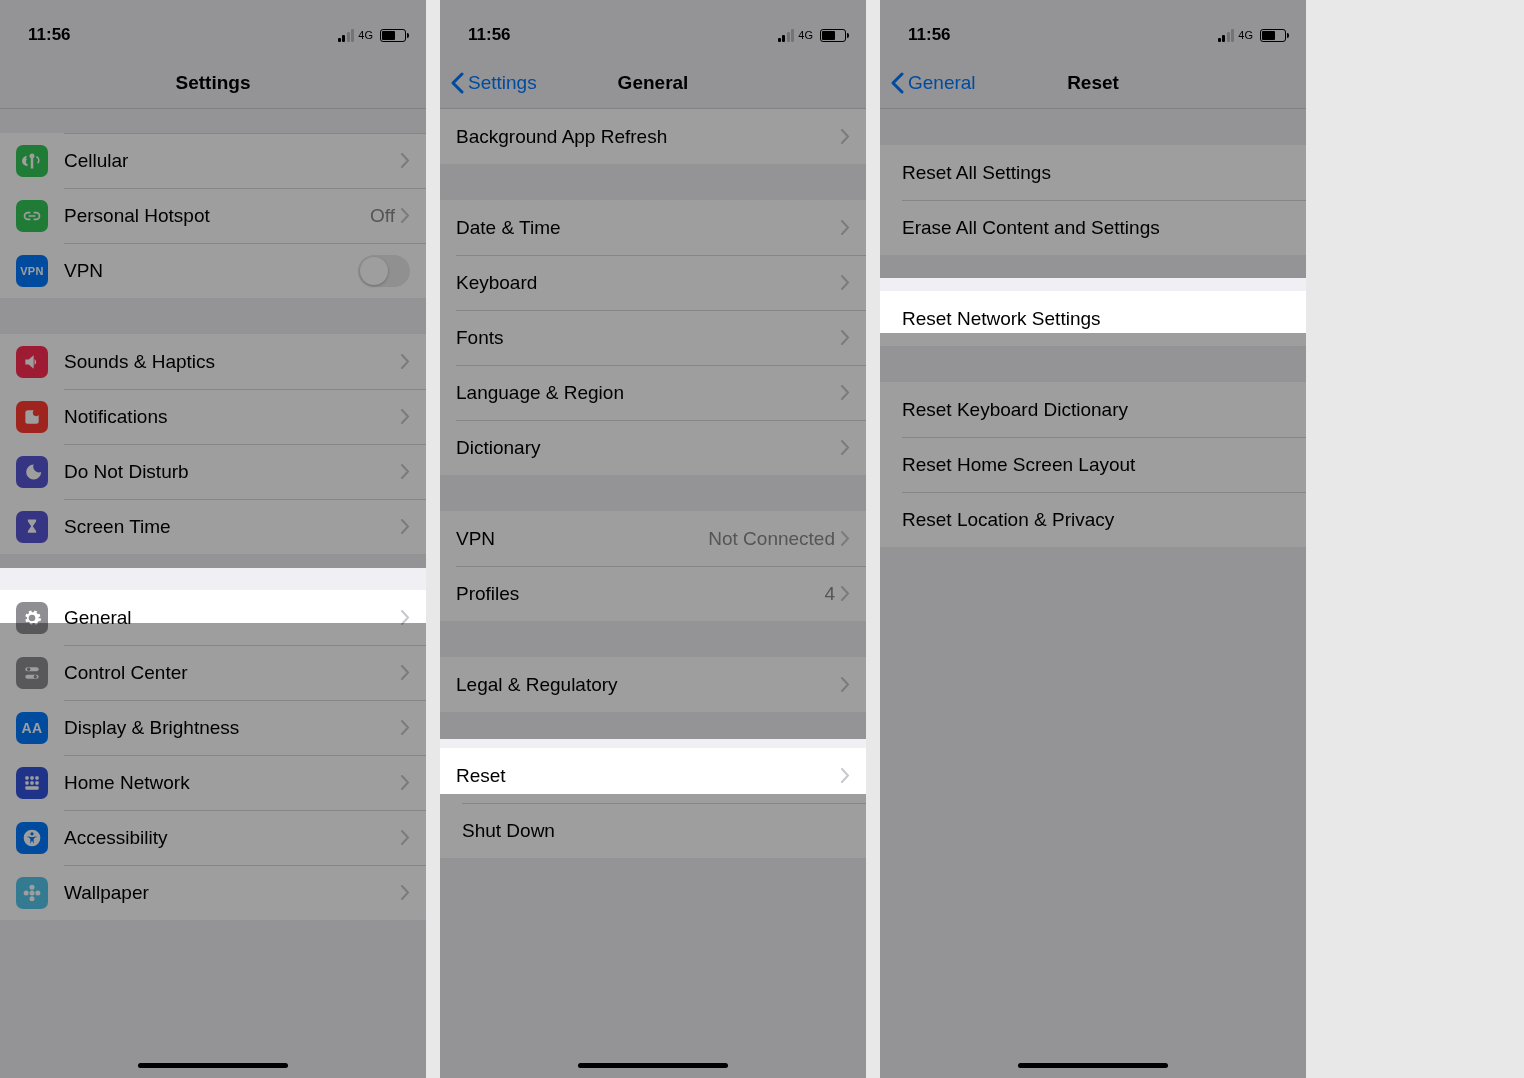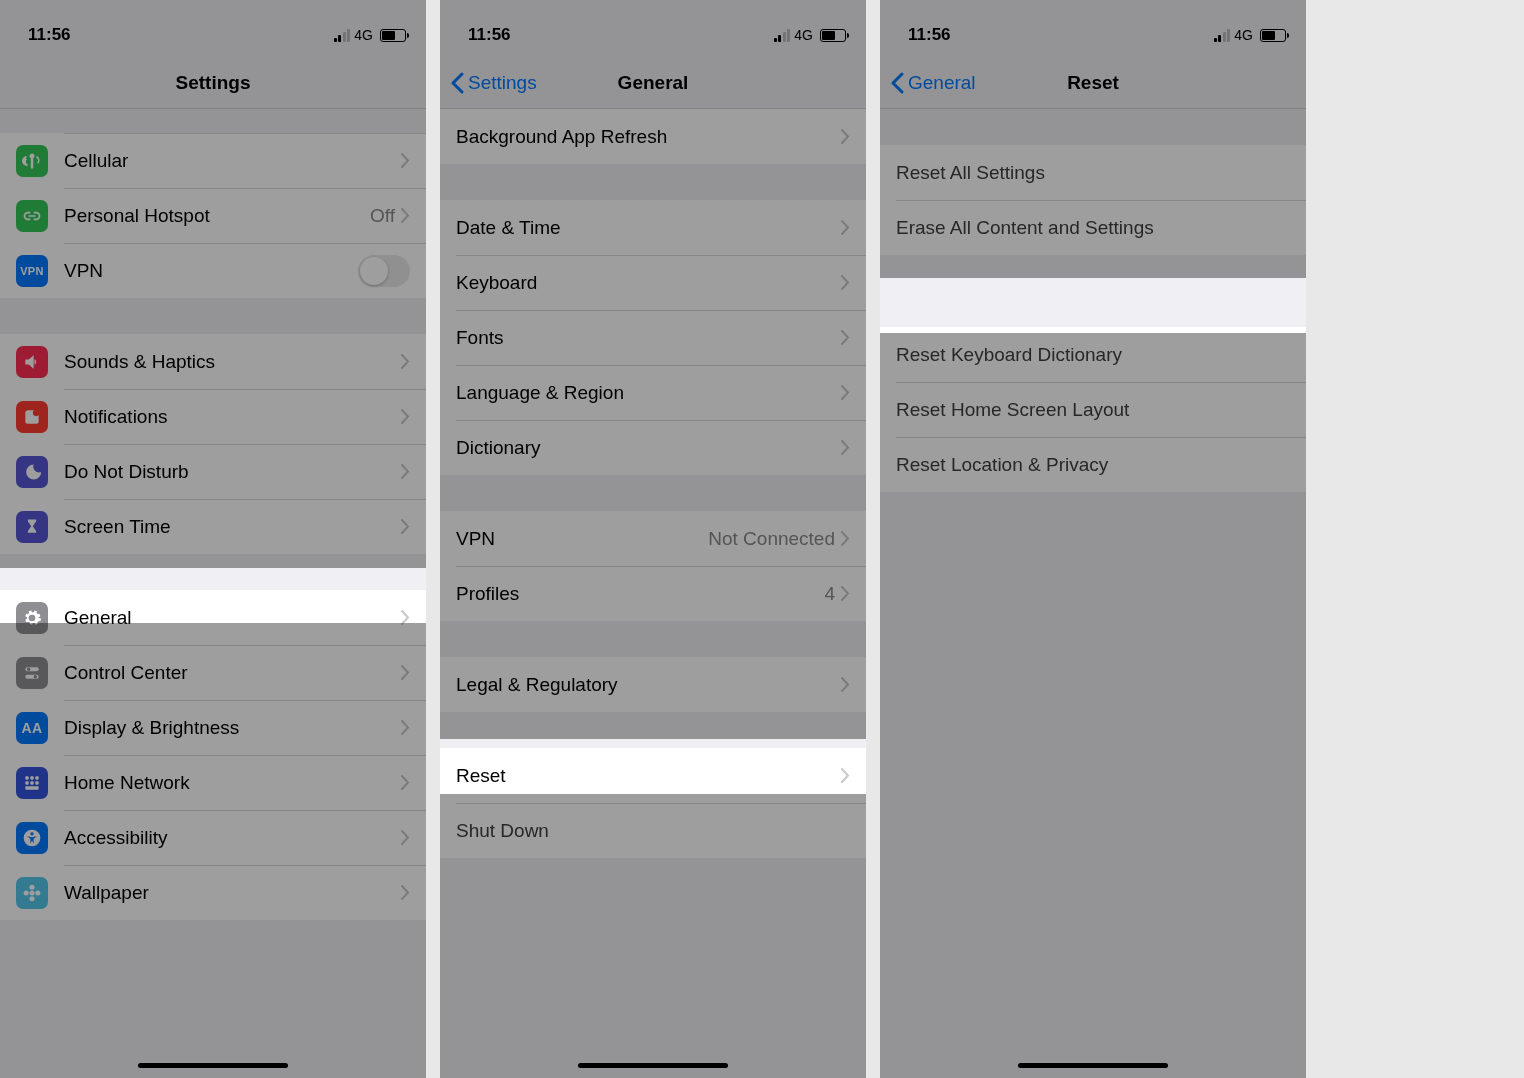--- a/index.html
+++ b/index.html
@@ -36,21 +36,21 @@
     height: 44px;
     display: flex;
     align-items: center;
     justify-content: space-between;
     padding: 0 20px 0 28px;
     font-size: 17px;
     font-weight: 600;
     color: #000;
     margin-top: 13px;
   }
-  .status-right { display: flex; align-items: center; gap: 4px; font-size: 14px; font-weight: 500; }
+  .status-right { display: flex; align-items: center; gap: 4px; font-size: 11px; font-weight: 500; }
   .signal { display: inline-flex; align-items: flex-end; gap: 1.5px; }
   .signal i { width: 3px; background: #000; border-radius: 1px; }
   .signal i.dim-bar { background: #bbb; }
   .signal i:nth-child(1){height:4px;} .signal i:nth-child(2){height:7px;}
   .signal i:nth-child(3){height:10px;} .signal i:nth-child(4){height:13px;}
   .battery {
     width: 26px; height: 13px;
     border: 1px solid #000; border-radius: 3px;
     position: relative; margin-left: 3px;
   }
@@ -101,21 +101,21 @@
     width: 32px; height: 32px; border-radius: 7px;
     margin-right: 16px; flex-shrink: 0;
     display:flex; align-items:center; justify-content:center;
   }
   .icon-box svg { width: 20px; height: 20px; fill:#fff; }
   .icon-box .txt { color:#fff; font-size:11px; font-weight:700; letter-spacing:0.3px; }
   .row .label { flex:1; }
   .row .value { color:#8a8a8e; margin-right:6px; font-size:19px; }
   .chevron { color:#c7c7cc; }
   .chevron svg{ width:9px; height:15px; display:block;}
-  .row.link { color:#404040; }
+  .row.link { color:#000000;margin-left:6px; }
   .toggle {
     width:52px; height:32px; border-radius:16px;
     background:#e9e9eb; position:relative;
   }
   .toggle i {
     position:absolute; width:28px; height:28px; border-radius:50%;
     background:#fff; top:2px; left:2px;
     box-shadow:0 1px 3px rgba(0,0,0,0.25);
   }
 
@@ -525,20 +525,25 @@
     <div class="spacer"></div>
     <div class="group">
       <div class="row link">
         <span class="label">Reset All Settings</span>
       </div>
       <div class="row link">
         <span class="label">Erase All Content and Settings</span>
       </div>
     </div>
     <div class="spacer"></div>
+    <div class="group">
+      <div class="row link">
+        <span class="label">Reset Network Settings</span>
+      </div>
+    </div>
     <div class="spacer"></div>
     <div class="group">
       <div class="row link">
         <span class="label">Reset Keyboard Dictionary</span>
       </div>
       <div class="row link">
         <span class="label">Reset Home Screen Layout</span>
       </div>
       <div class="row link">
         <span class="label">Reset Location &amp; Privacy</span>

